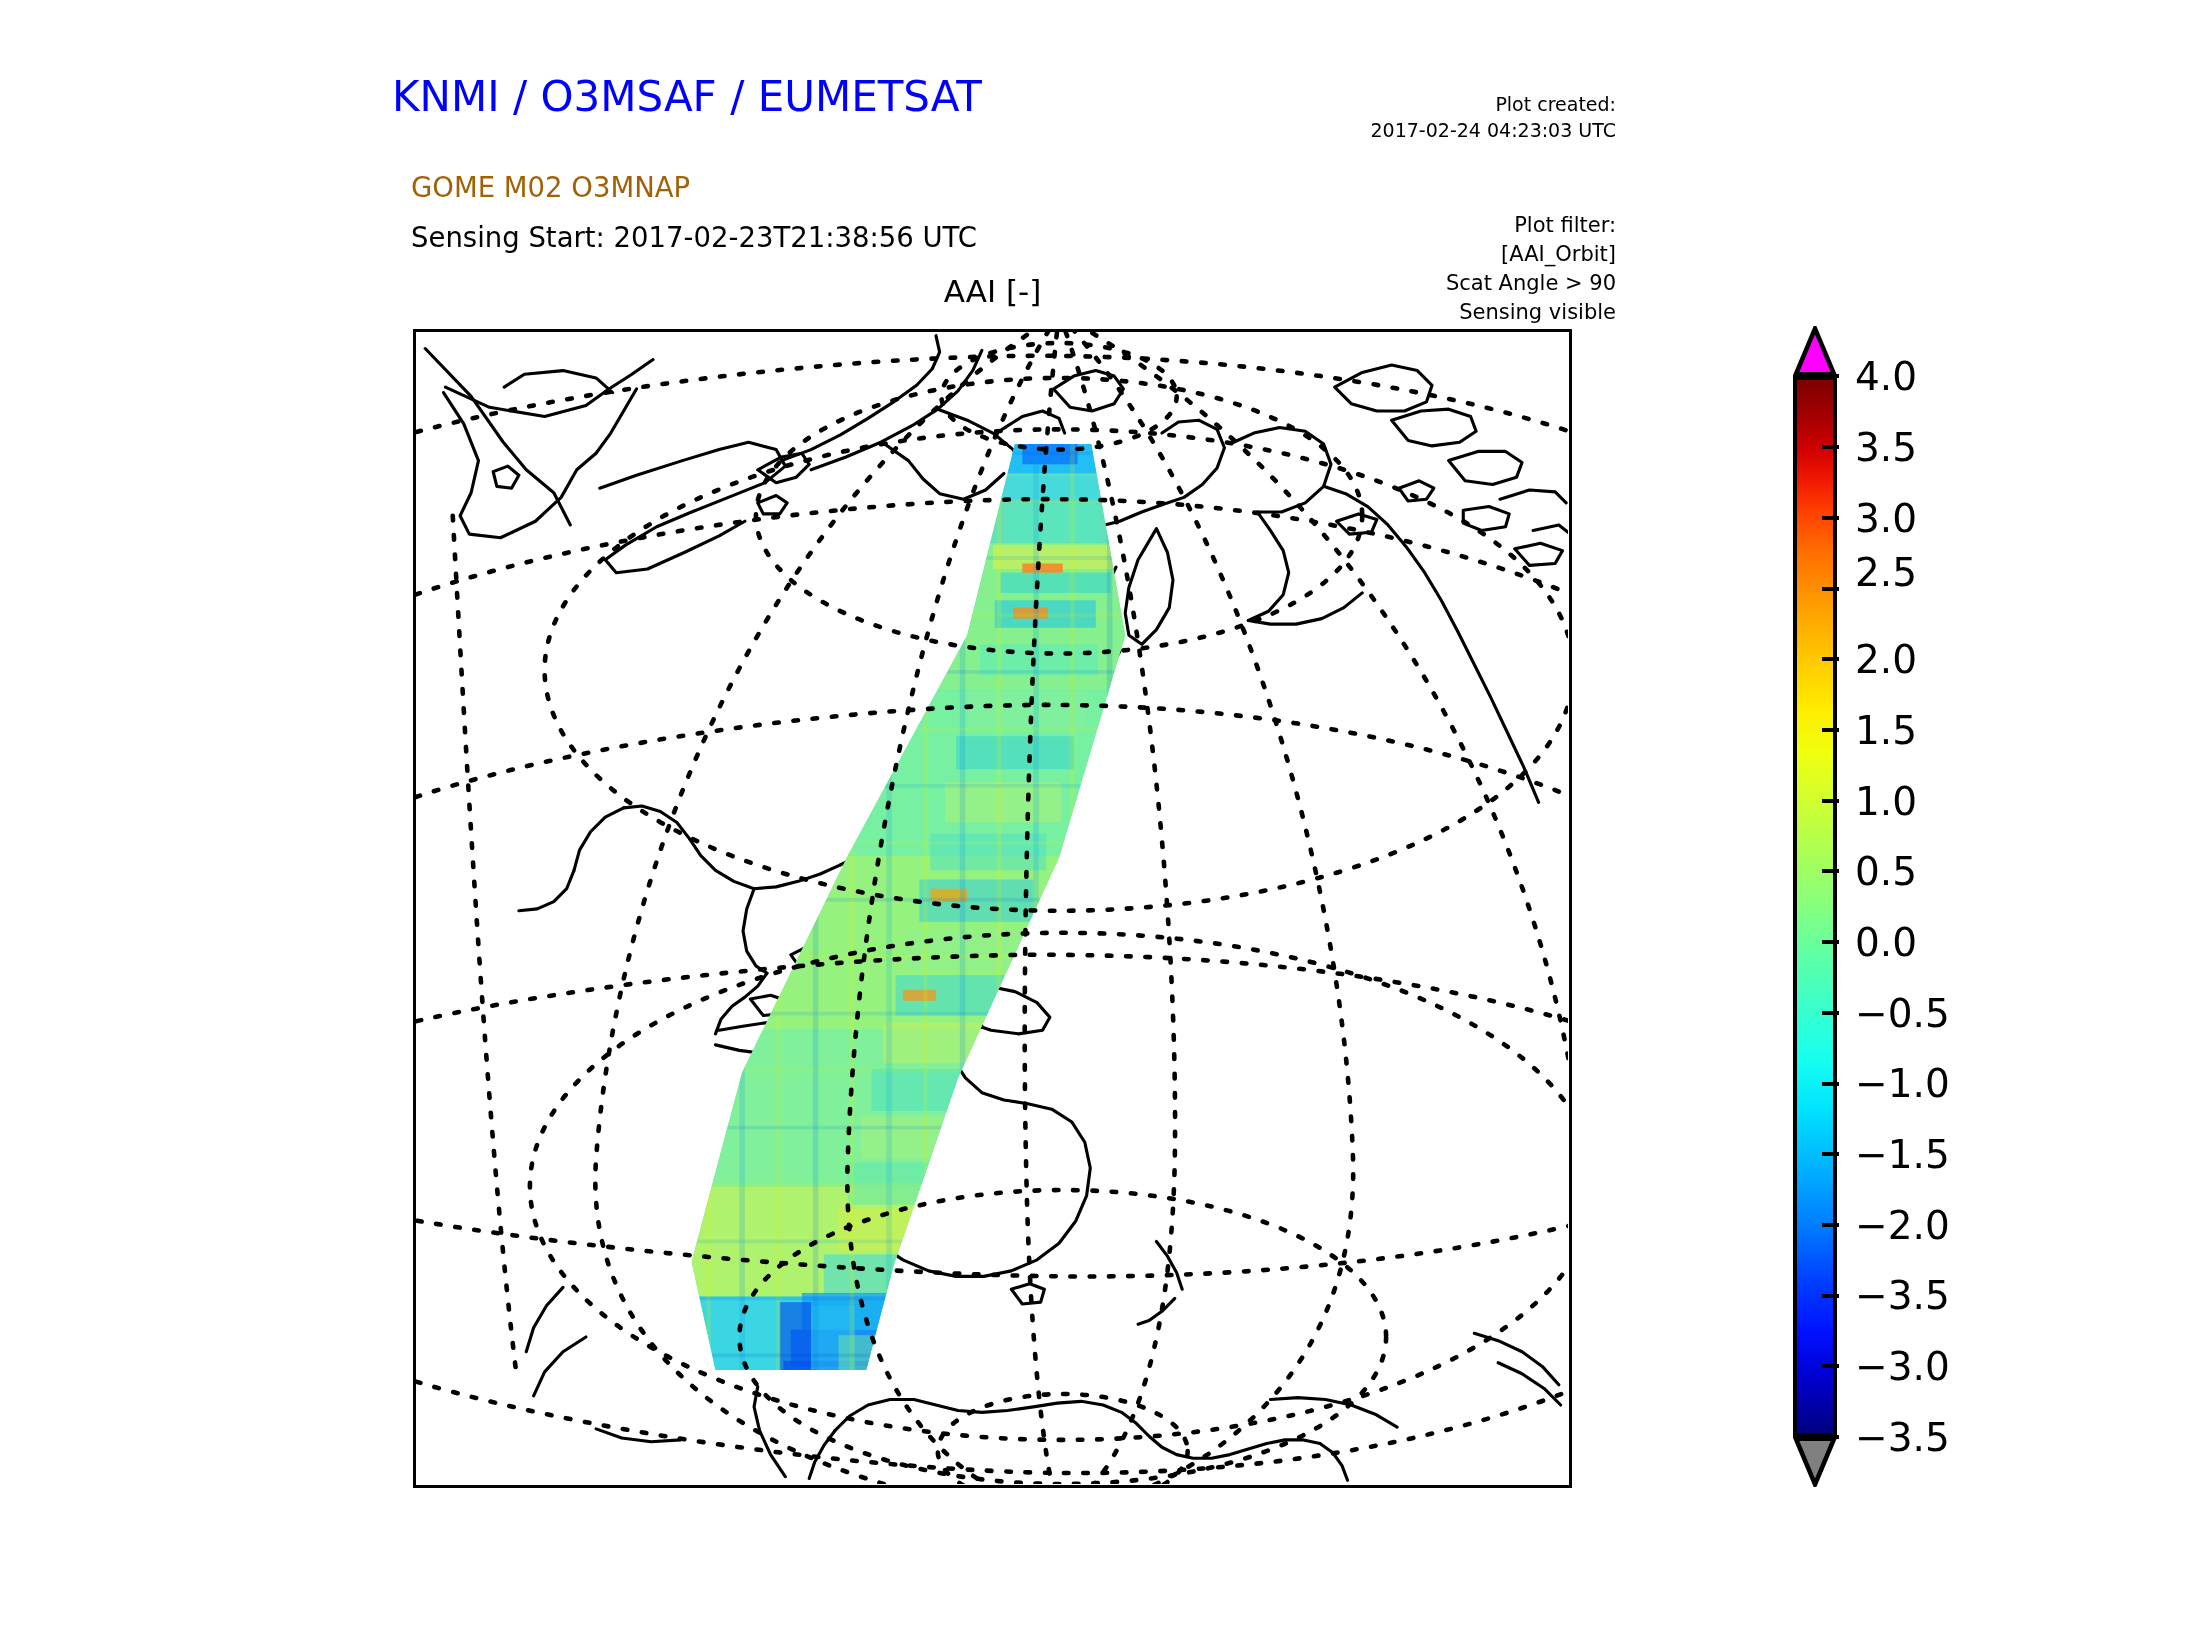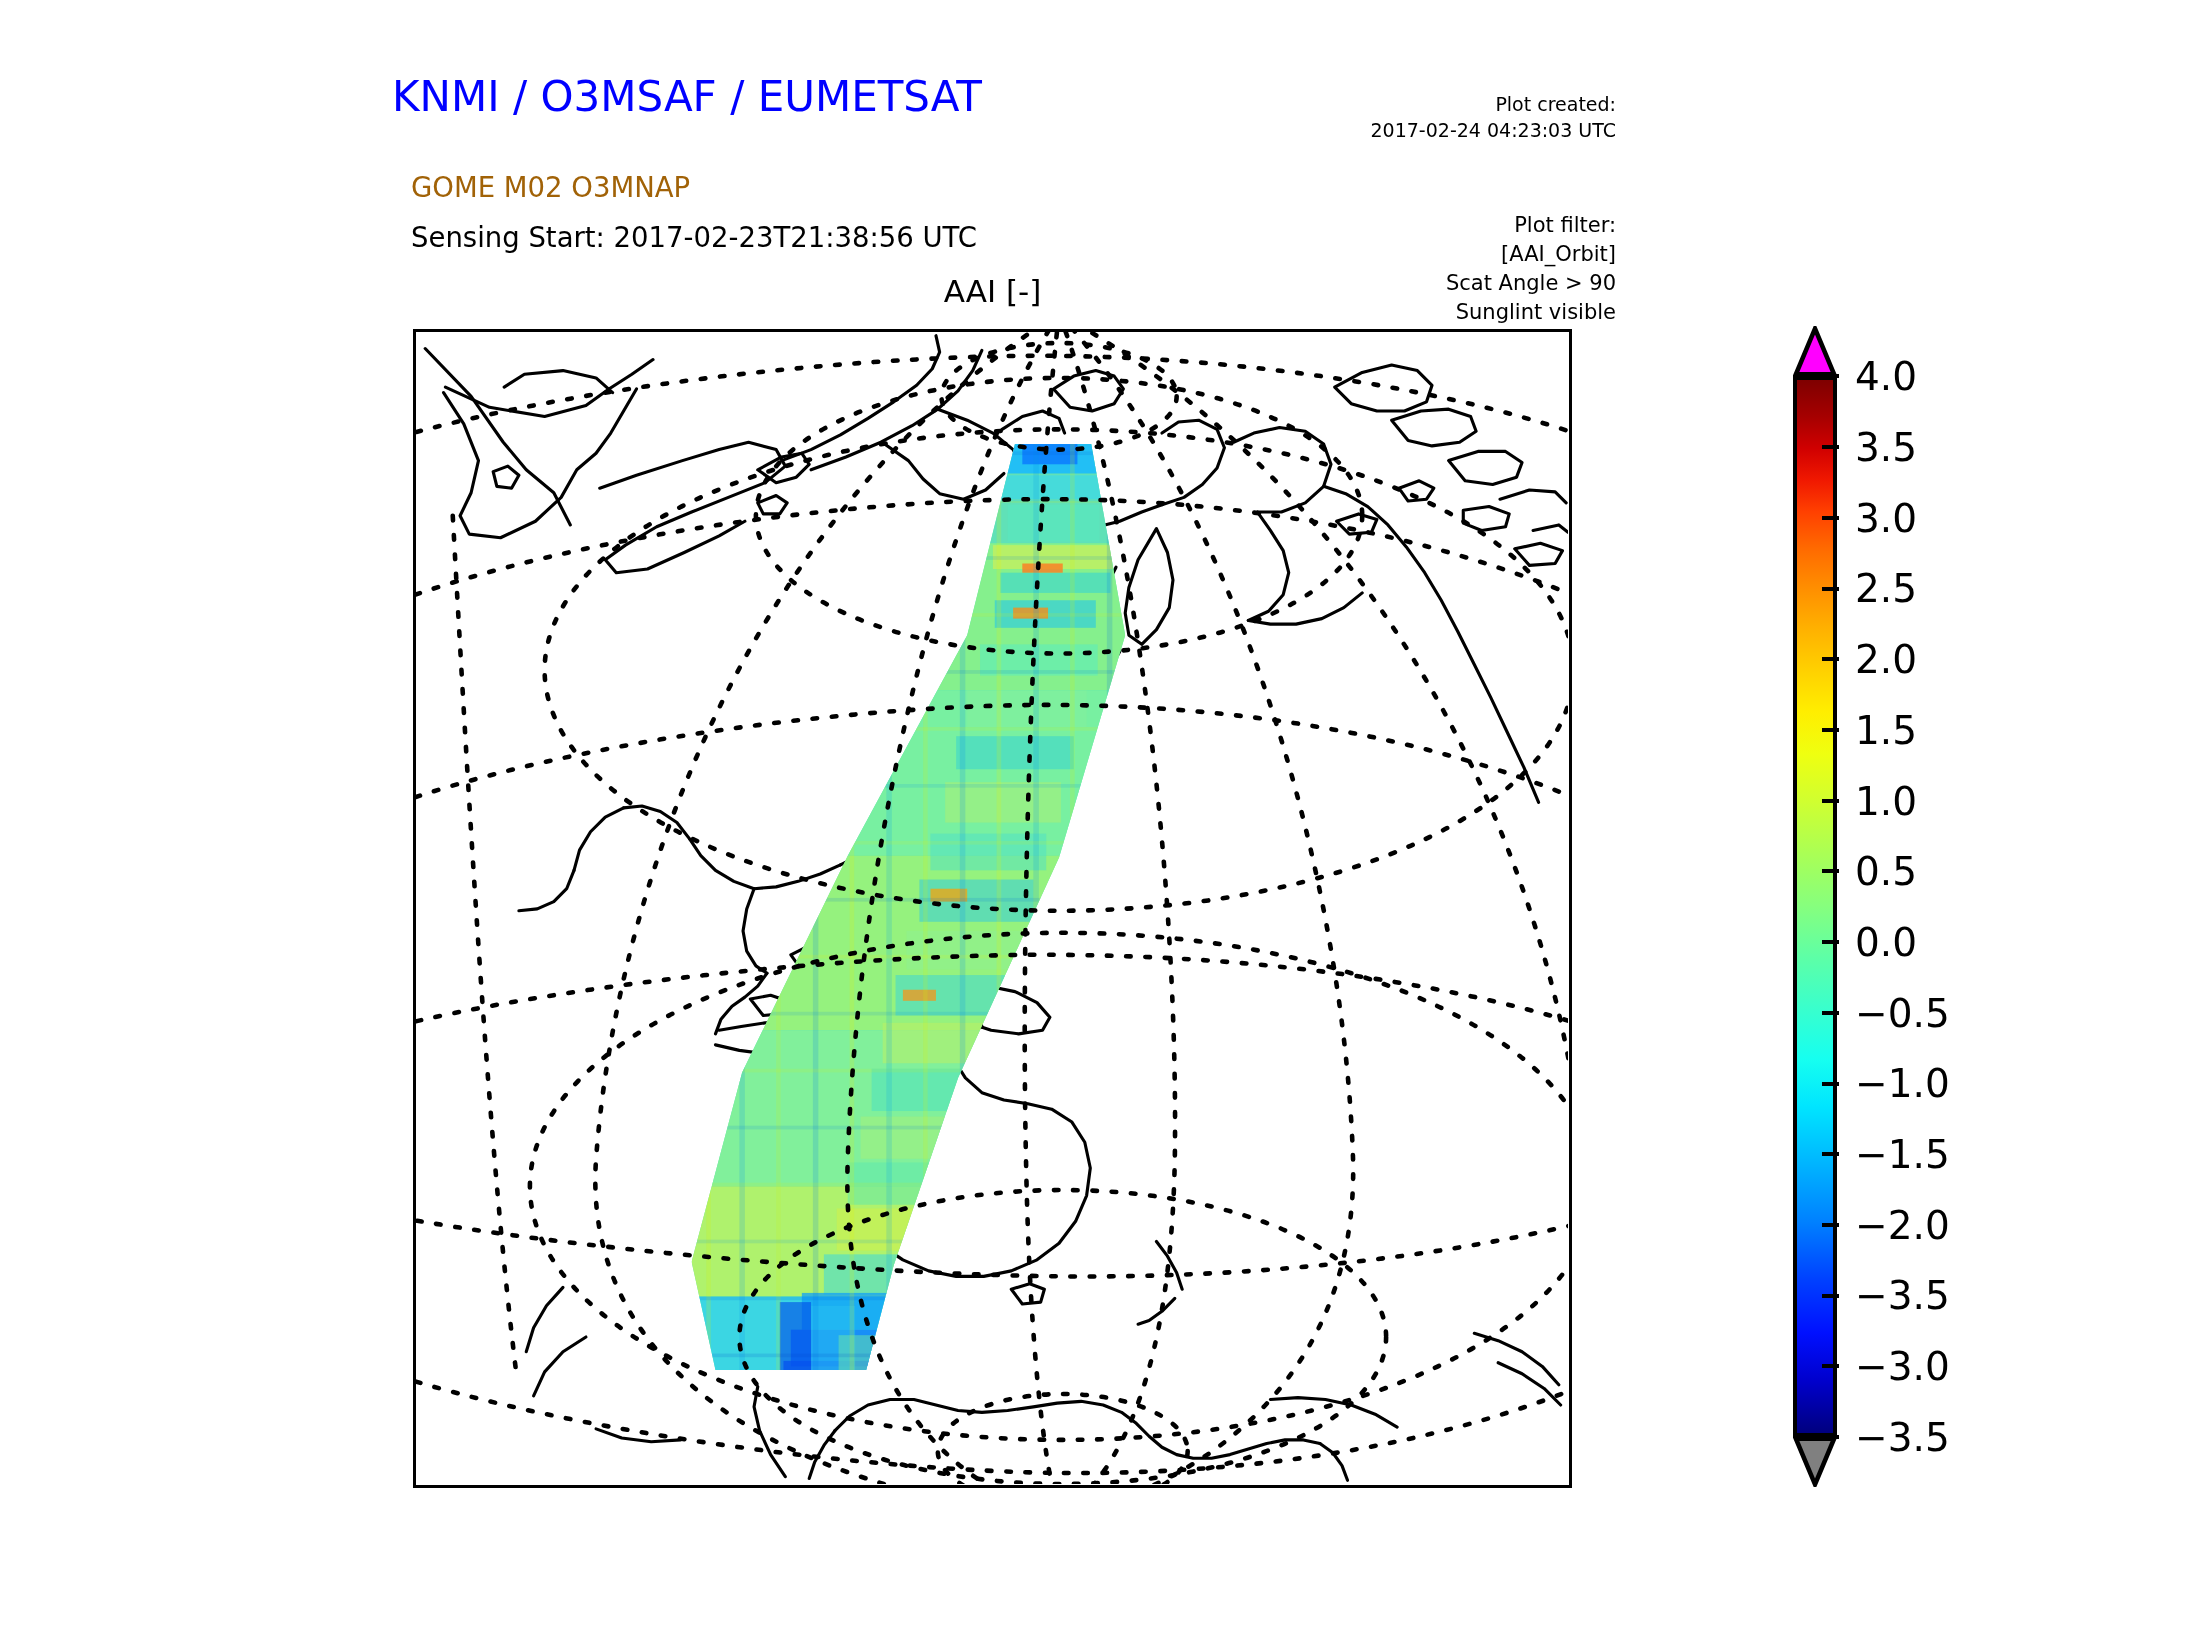--- a/index.html
+++ b/index.html
@@ -163,21 +163,21 @@
 </div>
 
 <div id="product-line">GOME M02 O3MNAP</div>
 
 <div id="sensing-line">Sensing Start: 2017-02-23T21:38:56 UTC</div>
 
 <div id="filter-block">
   <div>Plot filter:</div>
   <div>[AAI_Orbit]</div>
   <div>Scat Angle &gt; 90</div>
-  <div>Sunglint visible</div>
+  <div>Sensing visible</div>
 </div>
 
 <div id="axes-title">AAI [-]</div>
 
 <div id="map-axes">
   <svg width="1152" height="1152" viewBox="0 0 1254 1254">
     <defs>
       <clipPath id="axesClip">
           <rect x="0" y="0" width="1254" height="1254"></rect>
         </clipPath>
@@ -400,21 +400,21 @@
   </svg>
 
   <div id="cbar-ticks">
       <div class="cbar-tick" style="top: 51px;"></div>
       <div class="cbar-label" style="top: 53px;">4.0</div>
       <div class="cbar-tick" style="top: 122px;"></div>
       <div class="cbar-label" style="top: 124px;">3.5</div>
       <div class="cbar-tick" style="top: 193px;"></div>
       <div class="cbar-label" style="top: 195px;">3.0</div>
       <div class="cbar-tick" style="top: 264px;"></div>
-      <div class="cbar-label" style="top: 265px;">2.5</div>
+      <div class="cbar-label" style="top: 249px;">2.5</div>
       <div class="cbar-tick" style="top: 334px;"></div>
       <div class="cbar-label" style="top: 336px;">2.0</div>
       <div class="cbar-tick" style="top: 405px;"></div>
       <div class="cbar-label" style="top: 407px;">1.5</div>
       <div class="cbar-tick" style="top: 476px;"></div>
       <div class="cbar-label" style="top: 478px;">1.0</div>
       <div class="cbar-tick" style="top: 546px;"></div>
       <div class="cbar-label" style="top: 548px;">0.5</div>
       <div class="cbar-tick" style="top: 617px;"></div>
       <div class="cbar-label" style="top: 619px;">0.0</div>

